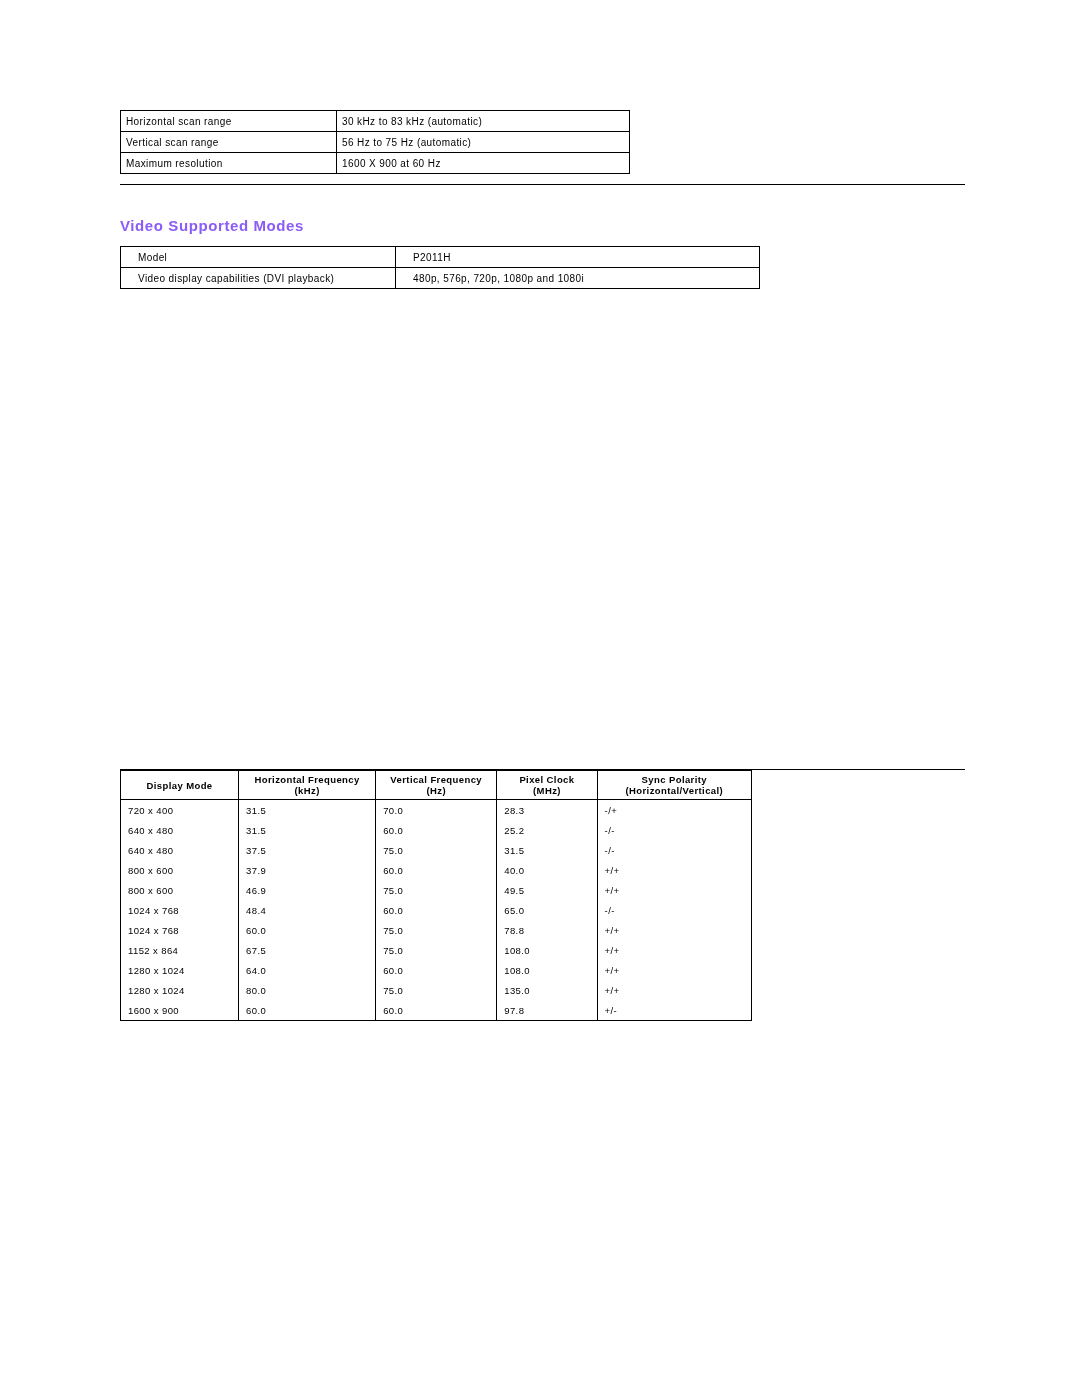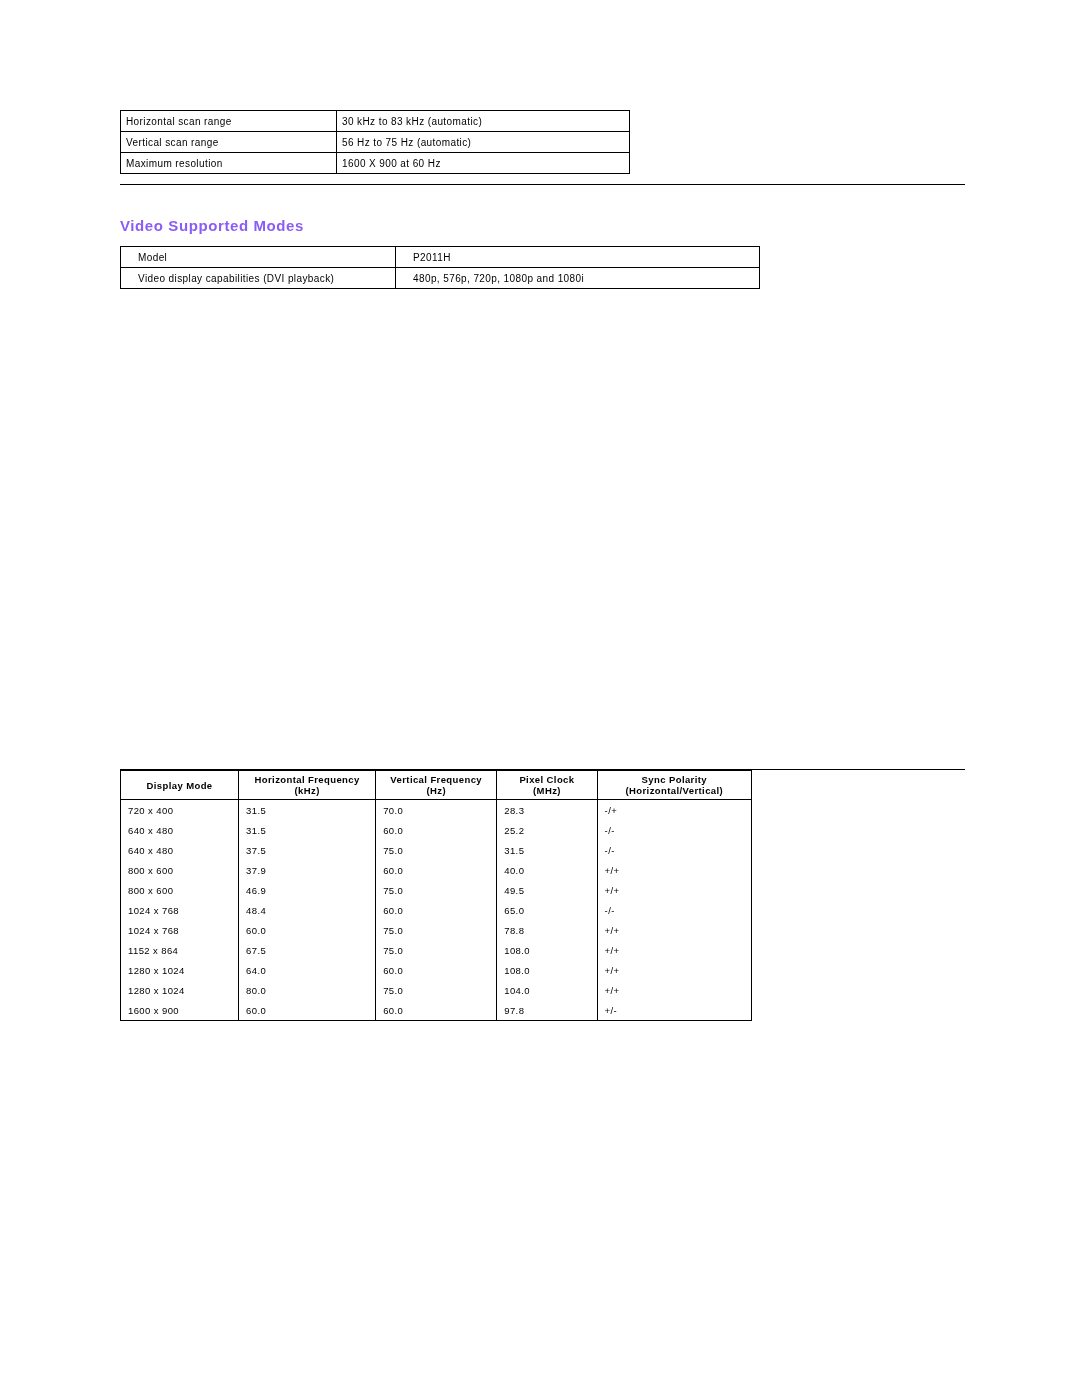--- a/index.html
+++ b/index.html
@@ -209,21 +209,21 @@
           <td class="col-mode">1280 x 1024</td>
           <td class="col-hfreq">64.0</td>
           <td class="col-vfreq">60.0</td>
           <td class="col-pclk">108.0</td>
           <td class="col-sync">+/+</td>
         </tr>
         <tr>
           <td class="col-mode">1280 x 1024</td>
           <td class="col-hfreq">80.0</td>
           <td class="col-vfreq">75.0</td>
-          <td class="col-pclk">104.0</td>
+          <td class="col-pclk">135.0</td>
           <td class="col-sync">+/+</td>
         </tr>
         <tr>
           <td class="col-mode">1600 x 900</td>
           <td class="col-hfreq">60.0</td>
           <td class="col-vfreq">60.0</td>
           <td class="col-pclk">97.8</td>
           <td class="col-sync">+/-</td>
         </tr>
       </tbody>

